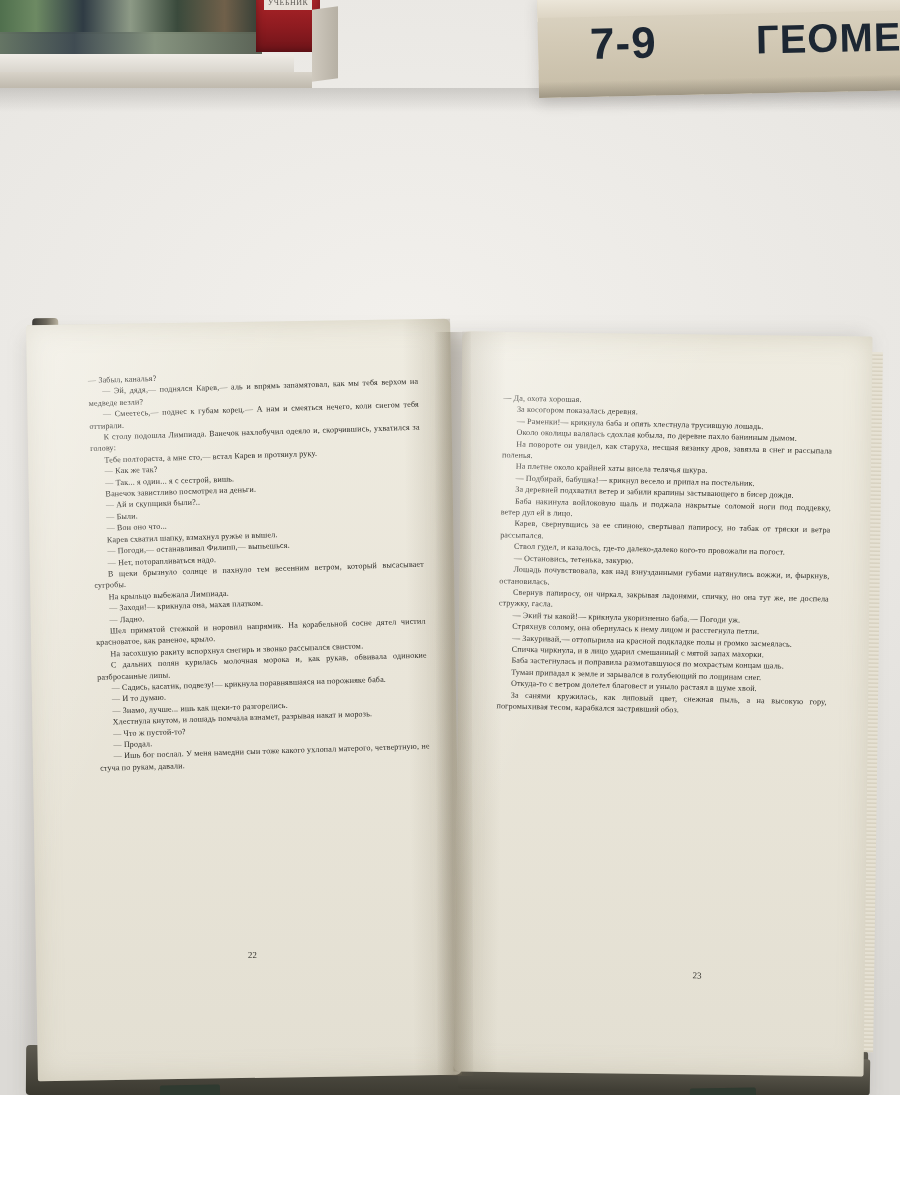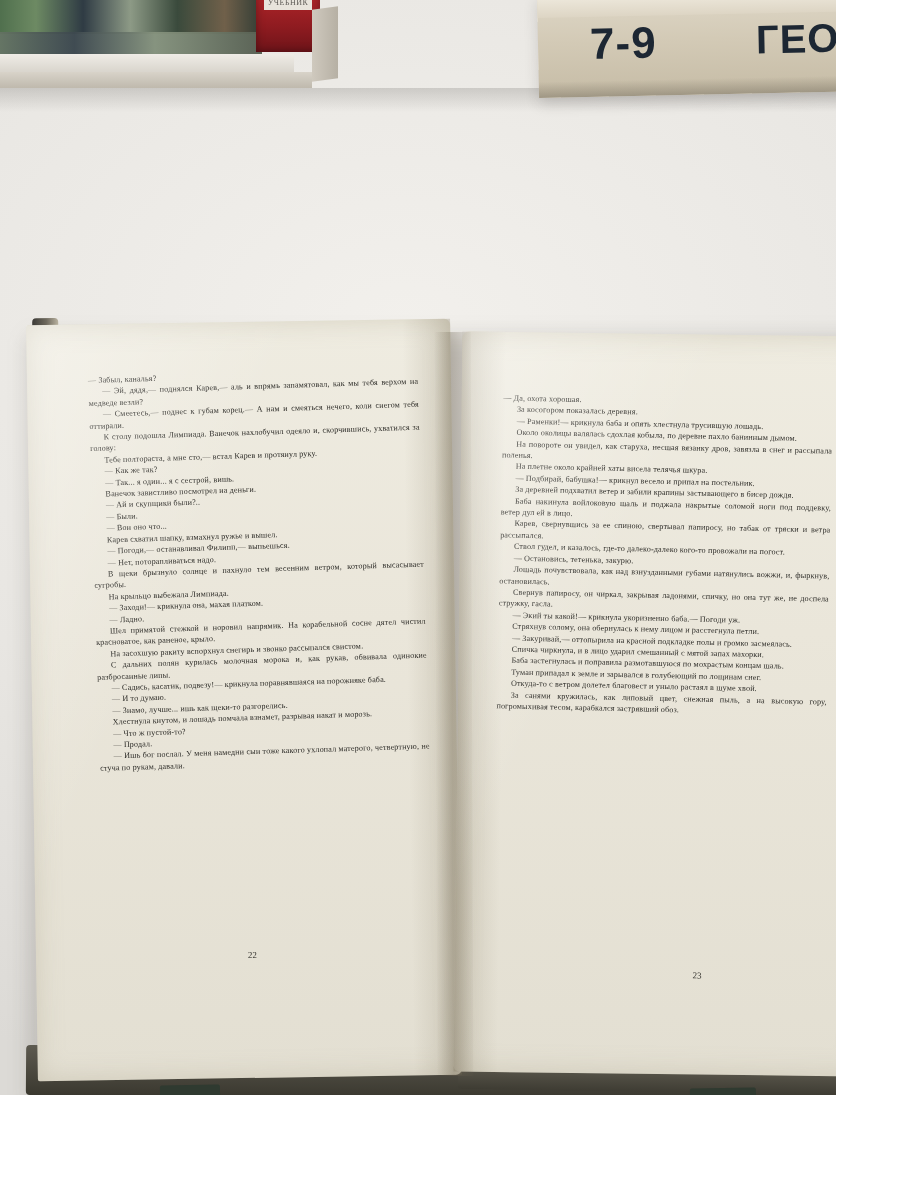--- a/index.html
+++ b/index.html
@@ -5,21 +5,21 @@
   html, body {
     margin: 0;
     padding: 0;
     background: #ffffff;
   }
   body {
     font-family: "Liberation Serif", serif;
   }
   #scene {
     position: relative;
-    width: 836px;
+    width: 900px;
     height: 1200px;
     overflow: hidden;
     background: linear-gradient(180deg, #eceae6 0%, #e9e7e3 38%, #e6e4e0 60%, #dedcd8 100%);
   }
 
   
   .table-surface {
     position: absolute;
     left: 0; top: 0; width: 900px; height: 1095px;
     background:

